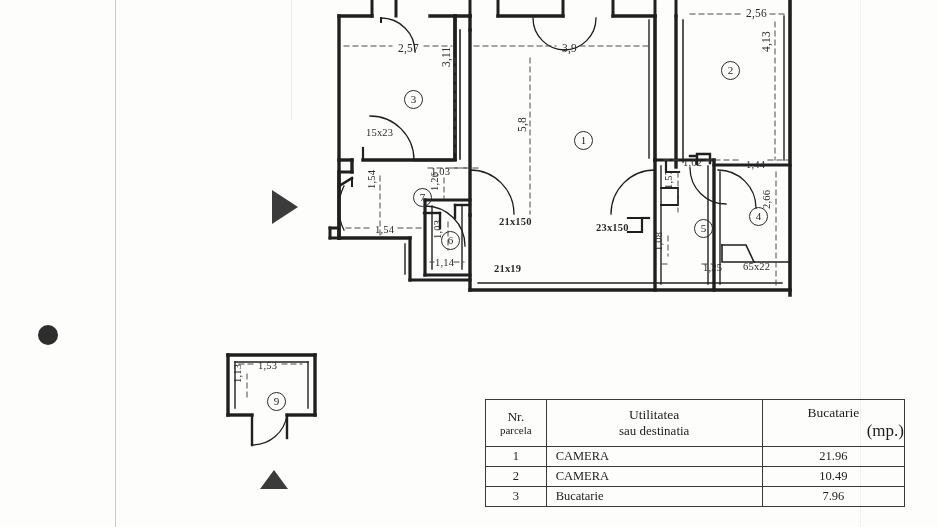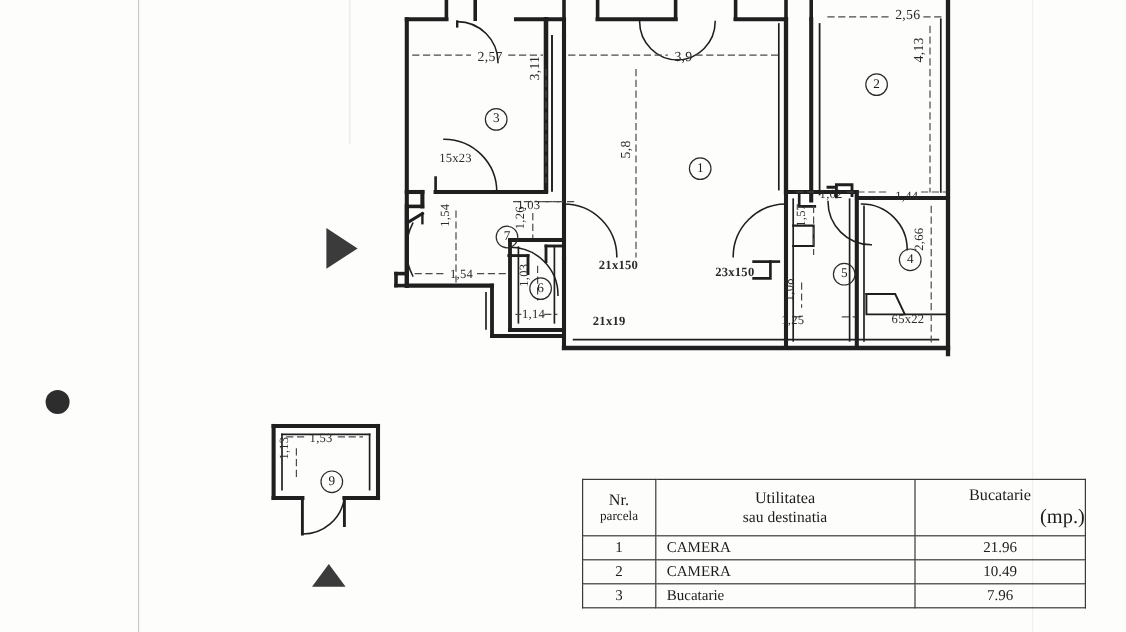--- a/index.html
+++ b/index.html
@@ -315,21 +315,21 @@
   <div class="dim v small" style="left:377px; top:178px;">1,54</div>
   <div class="dim small" style="left:375px; top:224px;">1,54</div>
   <div class="dim small" style="left:683px; top:157px;">1,02</div>
   <div class="dim small" style="left:746px; top:159px;">1,44</div>
   <div class="dim v small" style="left:674px; top:178px;">1,57</div>
   <div class="dim v small" style="left:772px; top:198px;">2,66</div>
   <div class="dim small bold" style="left:499px; top:216px;">21x150</div>
   <div class="dim small bold" style="left:494px; top:231px;margin-top:32px;">21x19</div>
   <div class="dim small bold" style="left:596px; top:222px;">23x150</div>
   <div class="dim v small" style="left:664px; top:240px;">1,08</div>
-  <div class="dim small" style="left:651px; top:262px;">1,25</div>
+  <div class="dim small" style="left:703px; top:262px;">1,25</div>
   <div class="dim small" style="left:743px; top:261px;">65x22</div>
   <div class="dim small" style="left:435px; top:257px;">1,14</div>
   <div class="dim v small" style="left:443px; top:228px;">1,03</div>
   <div class="dim small" style="left:258px; top:360px;">1,53</div>
   <div class="dim v small" style="left:243px; top:372px;">1,13</div>
 
   <div class="tri-right" style="left:272px; top:190px;"></div>
   <div class="tri-up" style="left:260px; top:470px;"></div>
   <div class="dot" style="left:38px; top:325px;"></div>
 

